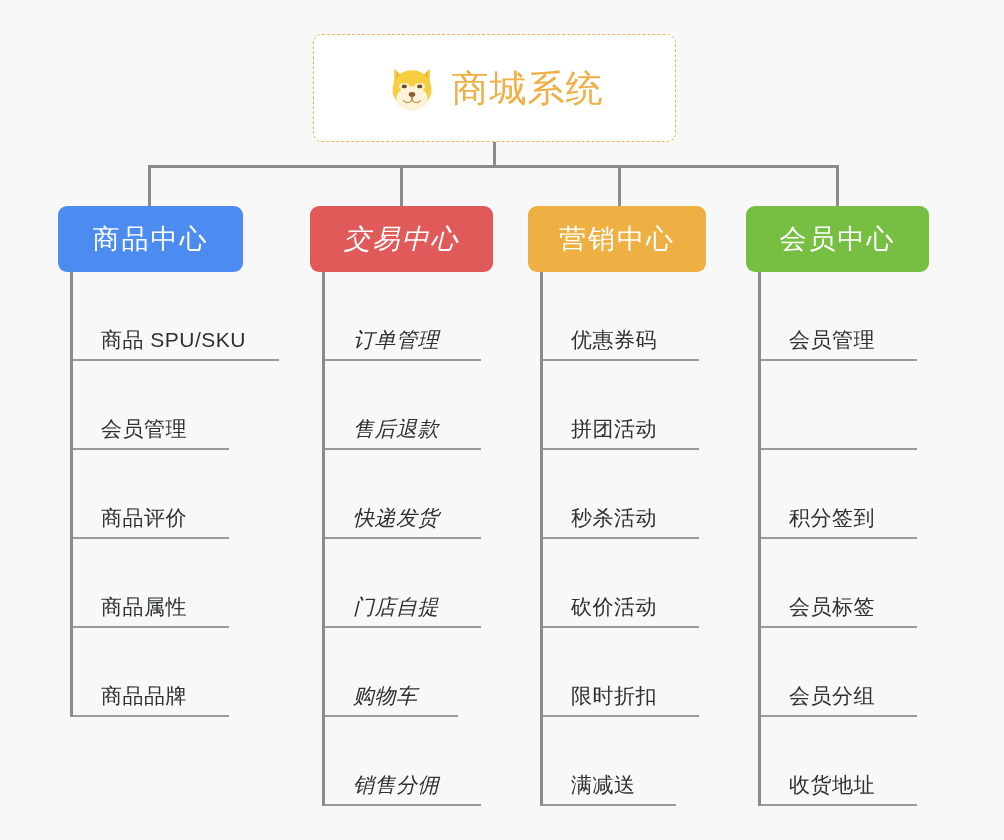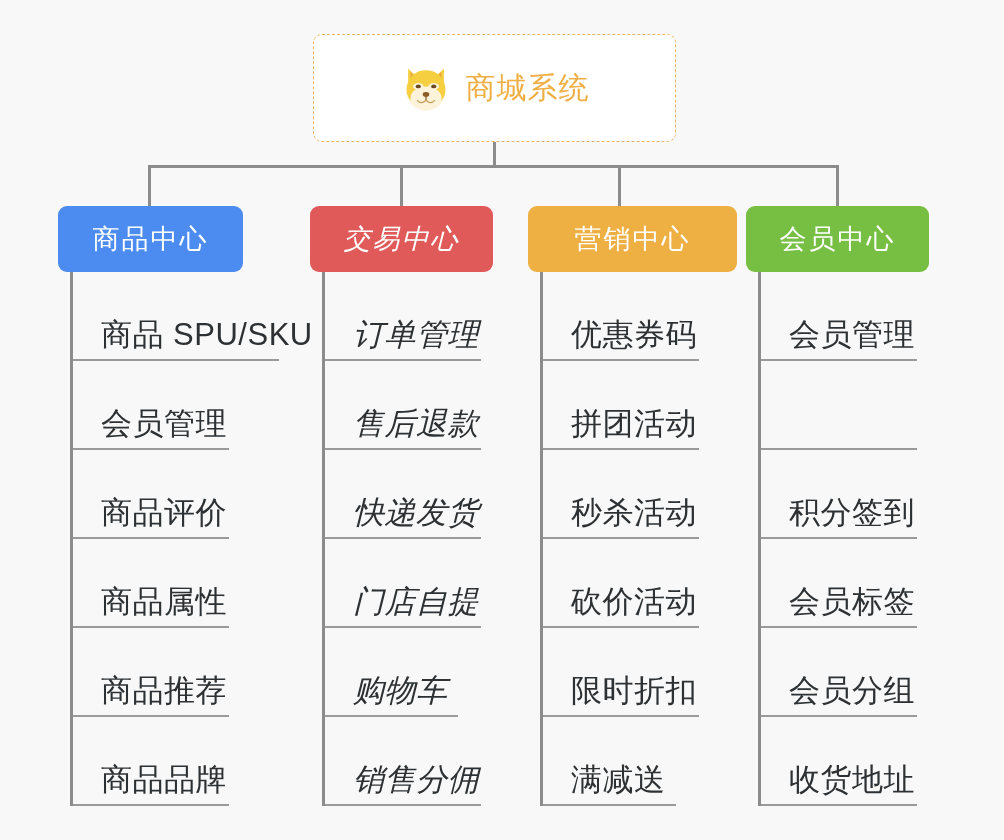--- a/index.html
+++ b/index.html
@@ -38,21 +38,21 @@
     justify-content: center;
     gap: 14px;
   }
   .root-icon {
     width: 52px;
     height: 52px;
     flex: none;
     display: block;
   }
   .root-title {
-    font-size: 30px;
+    font-size: 37px;
     line-height: 1;
     color: #efaf45;
     letter-spacing: 1px;
     white-space: nowrap;
   }
 
   
   .conn {
     position: absolute;
     background: #8c8c8c;
@@ -82,39 +82,39 @@
     align-items: center;
     justify-content: center;
     color: #ffffff;
     font-size: 27px;
     letter-spacing: 2px;
     box-sizing: border-box;
     white-space: nowrap;
   }
   .branch-1 .branch-header { width: 185px; background: #4c8bf0; }
   .branch-2 .branch-header { width: 183px; background: #e05a5a; }
-  .branch-3 .branch-header { width: 209px; background: #eeaf43; }
+  .branch-3 .branch-header { width: 178px; background: #eeaf43; }
   .branch-4 .branch-header { width: 183px; background: #76bf43; }
 
   
   .leaf-list {
     position: relative;
     margin-left: 12px;
     border-left: 3px solid #8c8c8c;
     padding-top: 0;
   }
   .leaf {
     position: relative;
     height: 89px;
     box-sizing: border-box;
     display: flex;
     align-items: flex-end;
   }
   .leaf-label {
-    font-size: 31px;
+    font-size: 21px;
     color: #2d3133;
     line-height: 1;
     padding: 0 0 11px 28px;
     white-space: nowrap;
     letter-spacing: 0.5px;
   }
   .leaf-rule {
     position: absolute;
     left: 0;
     bottom: 0;
@@ -184,24 +184,20 @@
       </div>
       <div class="leaf">
         <span class="leaf-label">商品评价</span>
         <span class="leaf-rule"></span>
       </div>
       <div class="leaf">
         <span class="leaf-label">商品属性</span>
         <span class="leaf-rule"></span>
       </div>
       <div class="leaf">
-        <span class="leaf-label">商品推荐</span>
-        <span class="leaf-rule"></span>
-      </div>
-      <div class="leaf">
         <span class="leaf-label">商品品牌</span>
         <span class="leaf-rule"></span>
       </div>
     </div>
   </div>
 
   <div class="branch branch-2">
     <div class="branch-header">交易中心</div>
     <div class="leaf-list">
       <div class="leaf">

